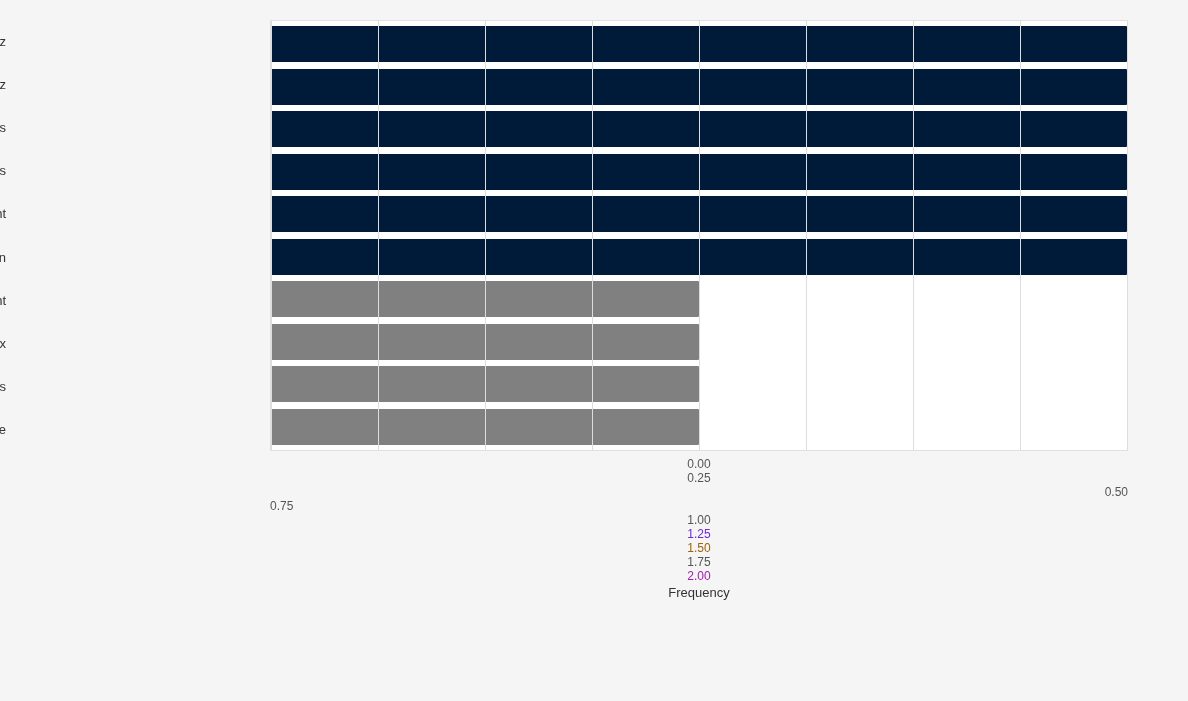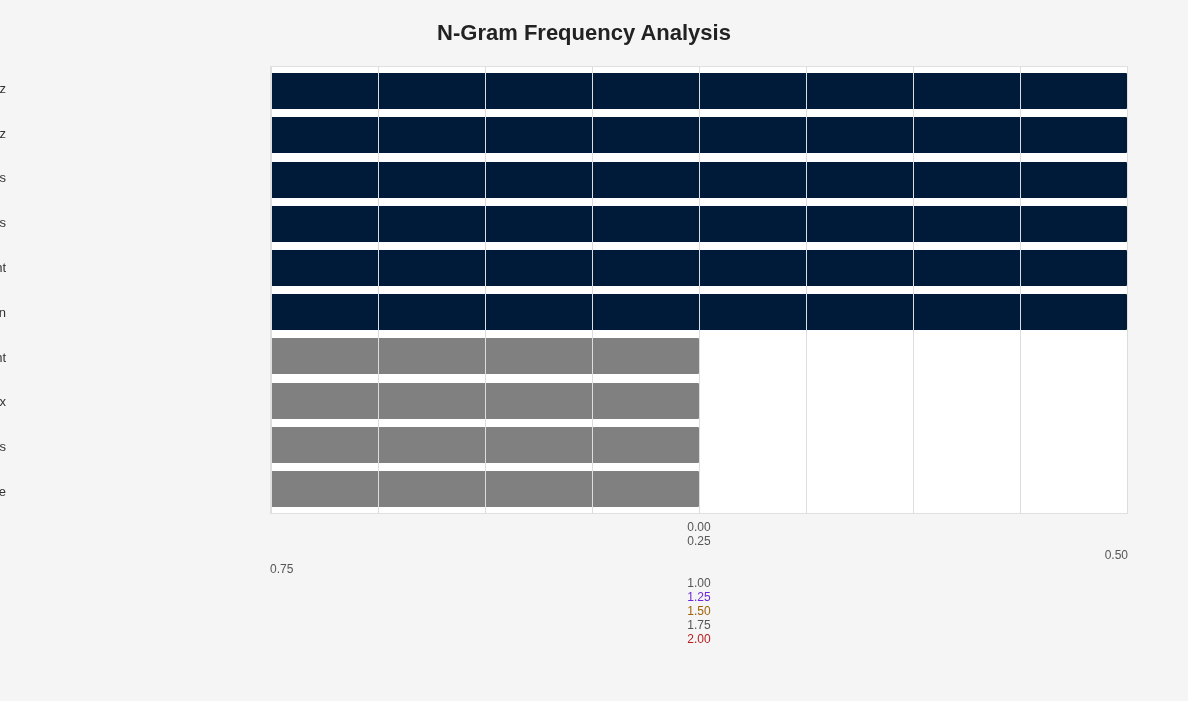--- a/index.html
+++ b/index.html
@@ -50,21 +50,20 @@
       top: 0;
       bottom: 0;
       width: 1px;
       background: #ddd;
     }
   </style>
 </head>
 <body>
 
 <div class="chart-container">
-  <div class="chart-title">N-Gram Frequency Analysis</div>
 
   <div style="display:flex; flex-direction:column; height: 580px;">
     <div style="position:relative; flex:1;">
 
       <div class="labels-col" id="labels-col">
           <div class="label-item">rep matt gaetz</div>
           <div class="label-item">attorney general gaetz</div>
           <div class="label-item">sexual misconduct allegations</div>
           <div class="label-item">politically motivate prosecutions</div>
           <div class="label-item">order justice department</div>
@@ -124,17 +123,18 @@
 
     <div style="margin-left:250px; margin-right:20px; display:flex; justify-content:space-between; margin-top:6px;flex-direction:column;" id="x-ticks">
         <span style="font-size: 12px; color: rgb(85, 85, 85); text-align: center;">0.00</span>
         <span style="font-size: 12px; color: rgb(85, 85, 85); text-align: center;">0.25</span>
         <span style="font-size: 12px; color: rgb(85, 85, 85); text-align: right;">0.50</span>
         <span style="font-size: 12px; color: rgb(85, 85, 85); ">0.75</span>
         <span style="font-size: 12px; color: rgb(85, 85, 85); text-align: center;">1.00</span>
         <span style="font-size: 12px; color: #6d28d9; text-align: center;">1.25</span>
         <span style="font-size: 12px; color: #a16207; text-align: center;">1.50</span>
         <span style="font-size: 12px; color: rgb(85, 85, 85); text-align: center;">1.75</span>
-        <span style="font-size: 12px; color: #b91c1c; text-align: center;">2.00</span>
+        <span style="font-size: 12px; color: #a21caf; text-align: center;">2.00</span>
       </div>
 
+    <div style="margin-left:250px; margin-right:20px; text-align:center; font-size:13px; color:#333; margin-top:2px;">Frequency</div>
   </div>
 </div>
 
 </body></html>

